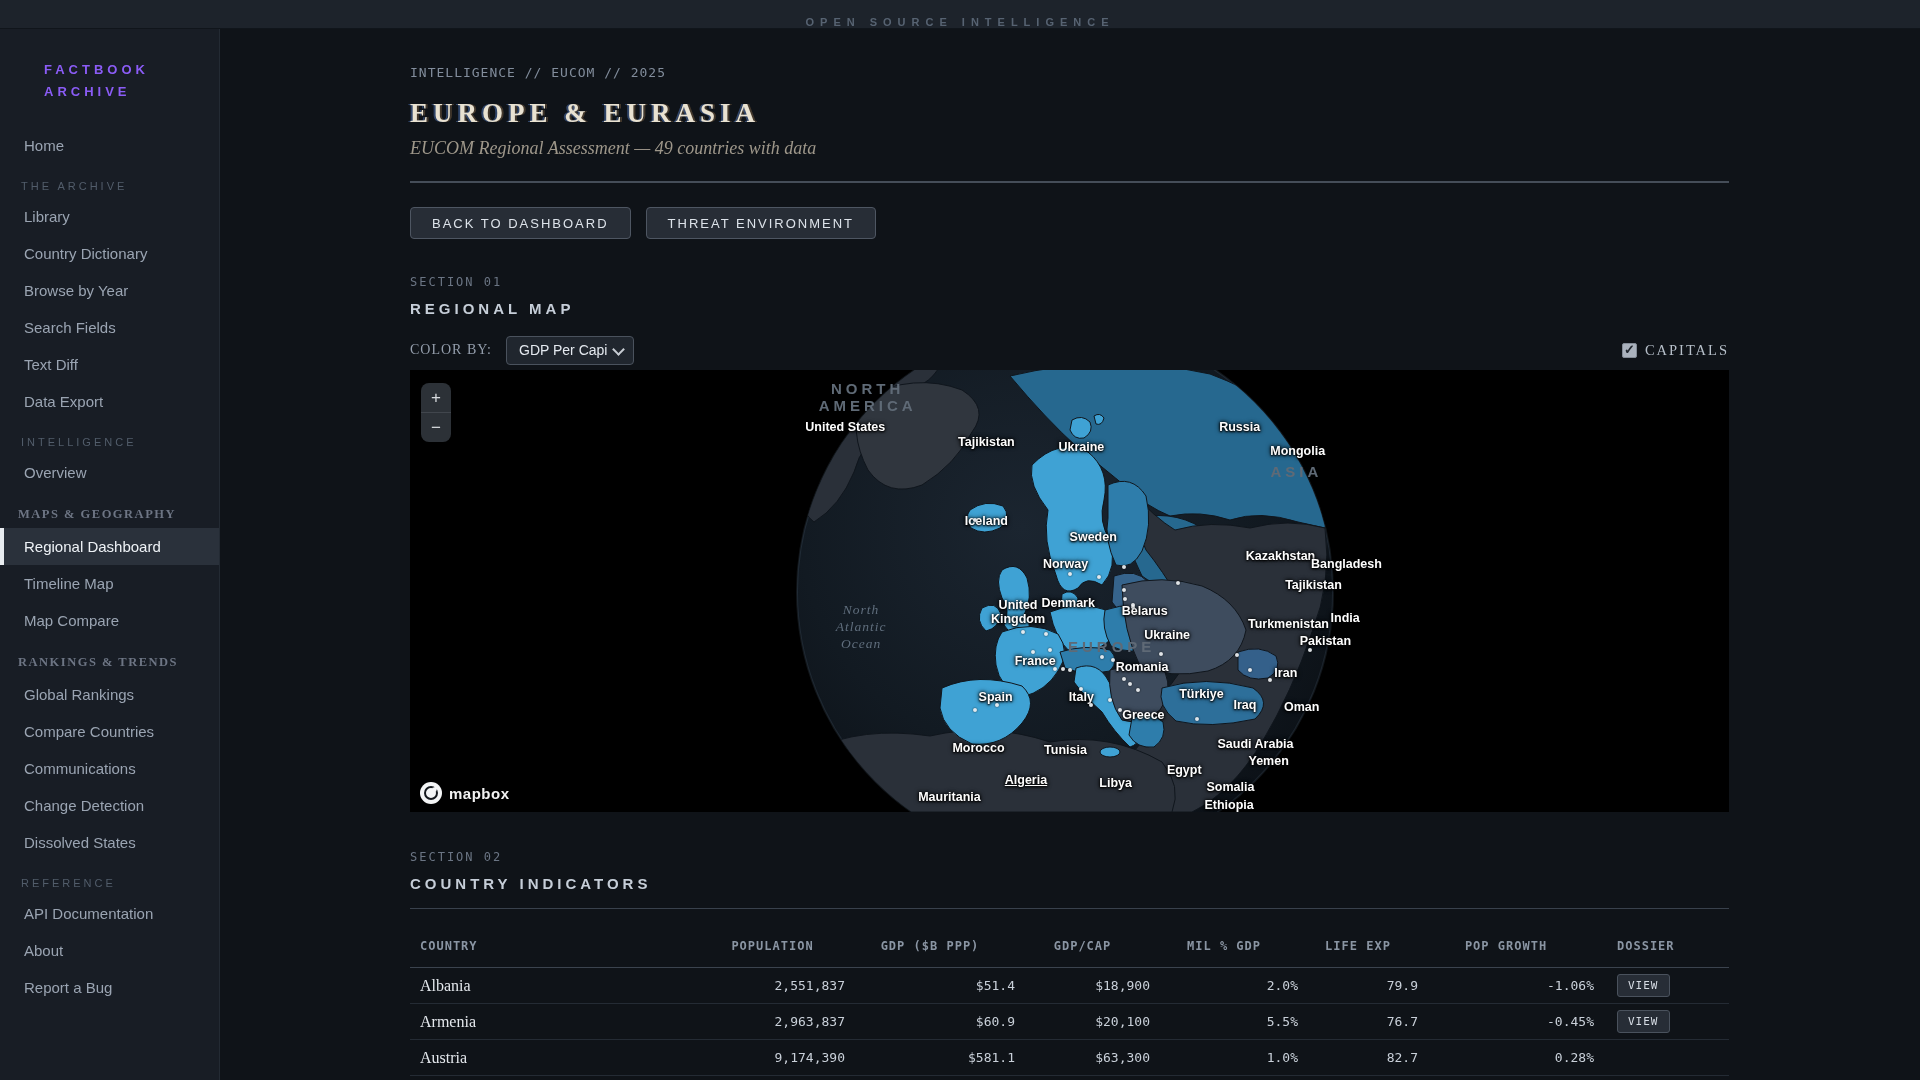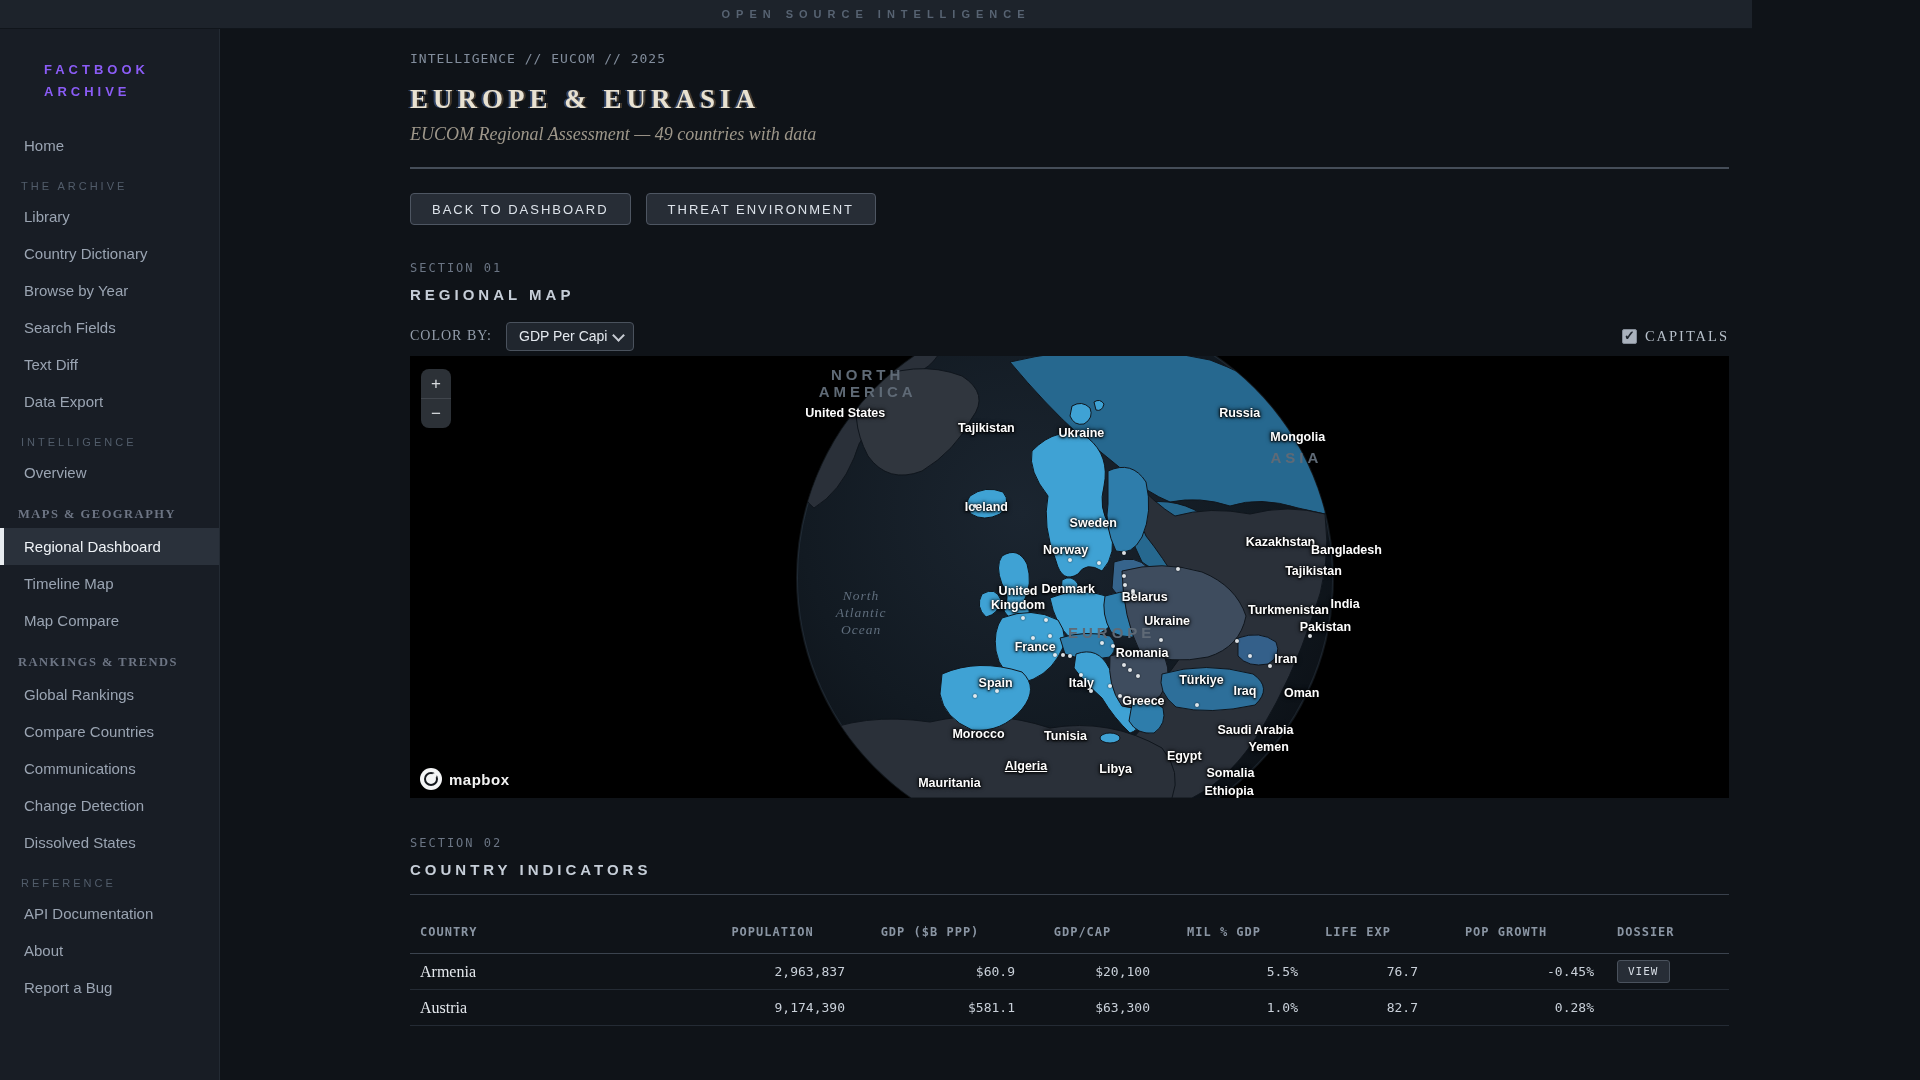--- a/index.html
+++ b/index.html
@@ -1,39 +1,39 @@
 <!DOCTYPE html>
 <html style="--eu-bright: #3fa2d4; --eu-mid: #2e7dab; --eu-slate: #3e4c5e; --russia: #26688f; --land: #2a3039; --land2: #30363e; --dot: #eef1f4;"><head>
 <meta charset="utf-8">
 <style>
   * { margin:0; padding:0; box-sizing:border-box; }
   html,body { width:1920px; height:1080px; overflow:hidden; background:#0f1318;
               font-family:"Liberation Sans", sans-serif; }
 
   
-  .topbar { position:fixed; top:0; left:0; width:1752px; height:29px; background:#1d232b;
-            border-bottom:1px solid #10151b; display:flex; align-items:center; justify-content:center; z-index:30; }
+  .topbar { position:fixed; top:0; left:0; width:1920px; height:29px; background:#1d232b;
+            border-bottom:1px solid #10151b; display:flex; align-items:flex-end; justify-content:center; z-index:30; }
   .topbar span { font-size:11px; letter-spacing:6px; color:#576372; font-weight:bold; }
 
   
   .sidebar { position:fixed; top:29px; left:0; bottom:0; width:220px; background:#181d25;
              border-right:1px solid #232a33; z-index:20; }
   .logo { padding:30px 0 0 44px; }
   .logo div { font-size:13px; letter-spacing:4px; color:#8b5cf6; line-height:22px; font-weight:bold; }
   nav { padding-top:24px; }
   .navhead { padding:16px 0 6px 21px; font-size:11px; letter-spacing:3px; color:#525d6b; }
   .navhead.serif { font-family:"Liberation Serif", serif; font-weight:bold; font-size:12.5px;
                    letter-spacing:1.5px; color:#6d7584; padding-left:18px; }
   .navitem { position:relative; height:37px; line-height:37px; padding-left:24px; font-size:15px;
              color:#9aa4b2; cursor:pointer; }
   .navitem.active { background:#2a313b; color:#eef2f6; }
   .navitem.active::before { content:""; position:absolute; left:0; top:0; bottom:0; width:4px; background:#e8ecf0; }
 
   
-  .main { margin-left:220px; padding:36px 0 0 190px; height:785px; margin-top:15px; }
+  .main { margin-left:220px; padding:36px 0 0 190px; height:785px; margin-top:29px; }
   .content { width:1319px; }
 
   .breadcrumb { font-family:"DejaVu Sans Mono", monospace; font-size:13px; letter-spacing:1px; color:#828d9c; }
   h1.title { margin-top:14px; font-family:"Liberation Serif", serif; font-size:27px; font-weight:bold;
              letter-spacing:5px; color:#e9e2d1; line-height:38px;
              text-shadow:-2px 0 rgba(110,160,255,.35), 2px 0 rgba(255,190,120,.22); }
   .subtitle { margin-top:5px; font-family:"Liberation Serif", serif; font-style:italic; font-size:18px;
               color:#9e978a; line-height:22px; }
   .rule { margin-top:22px; border:none; border-top:2px solid #454d58; }
   .rule2 { border:none; border-top:1px solid #39414c; margin-top:16px; }
@@ -347,20 +347,30 @@
             <th>GDP ($B PPP)</th>
             <th>GDP/CAP</th>
             <th>MIL % GDP</th>
             <th>LIFE EXP</th>
             <th>POP GROWTH</th>
             <th>DOSSIER</th>
           </tr>
         </thead>
       <tbody id="tbody">
           <tr>
+            <td class="country">Albania</td>
+            <td>2,551,837</td>
+            <td>$51.4</td>
+            <td>$18,900</td>
+            <td>2.0%</td>
+            <td>79.9</td>
+            <td>-1.06%</td>
+            <td class="action"><button class="viewbtn">VIEW</button></td>
+          </tr>
+          <tr>
             <td class="country">Armenia</td>
             <td>2,963,837</td>
             <td>$60.9</td>
             <td>$20,100</td>
             <td>5.5%</td>
             <td>76.7</td>
             <td>-0.45%</td>
             <td class="action"><button class="viewbtn">VIEW</button></td>
           </tr>
           <tr>

